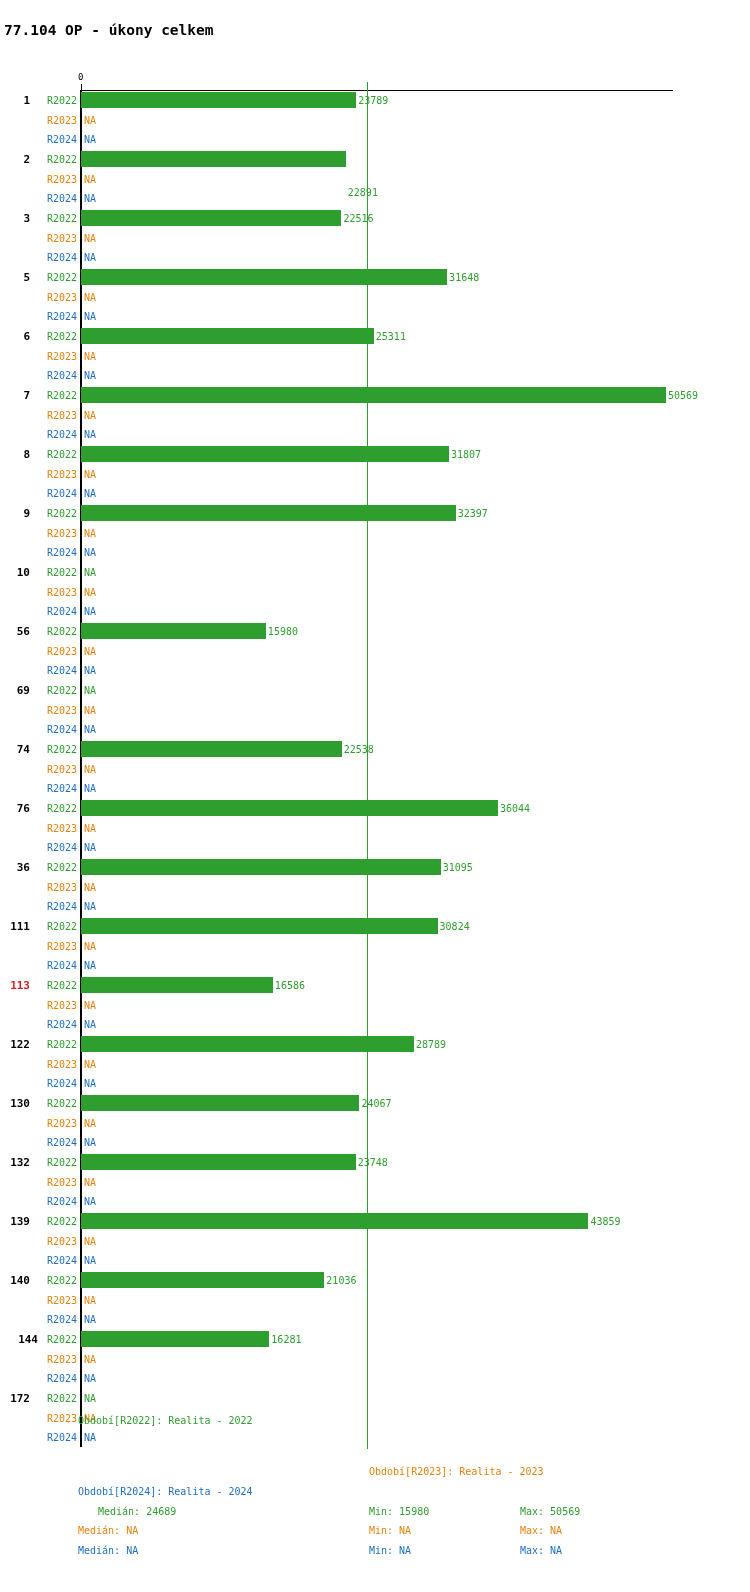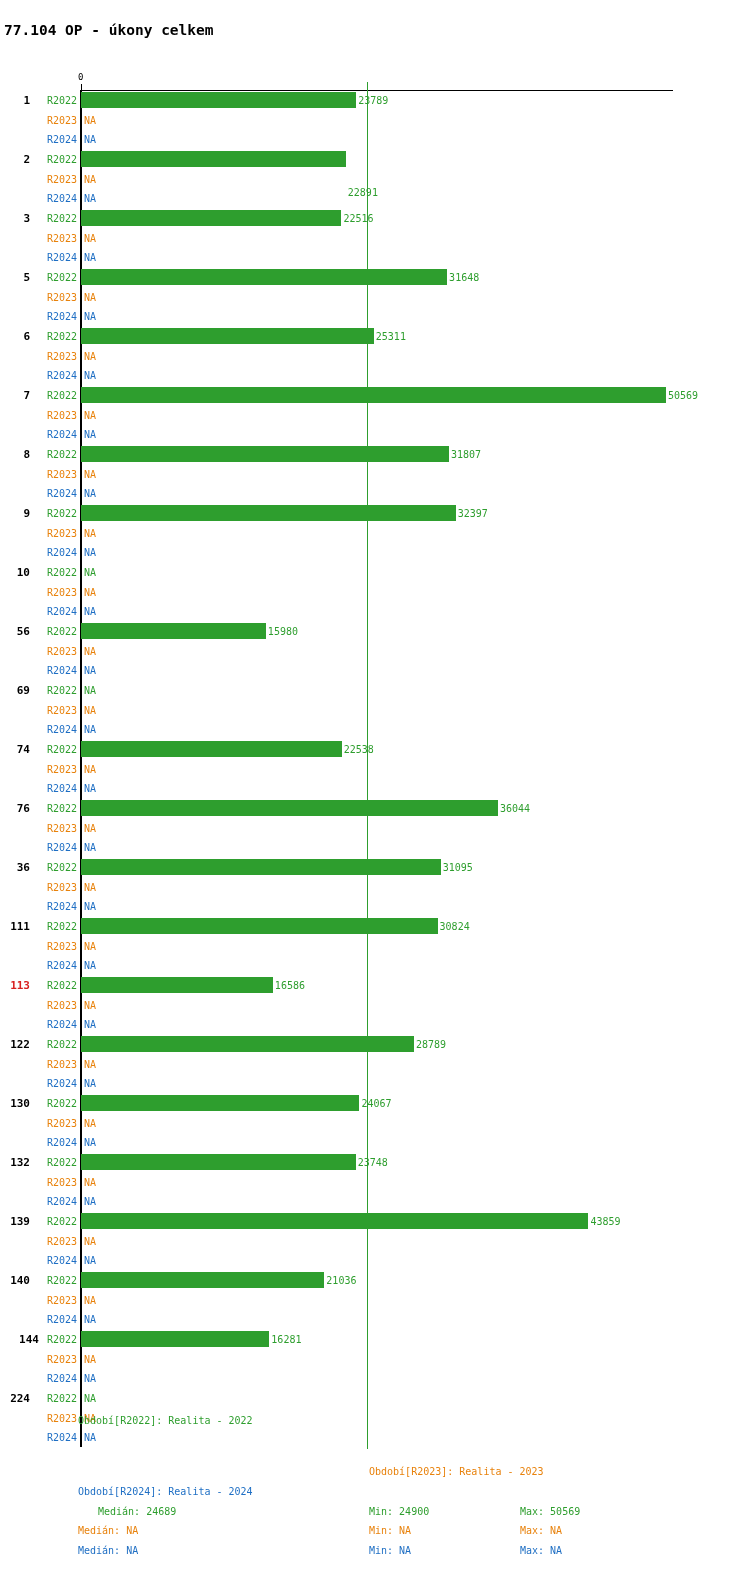--- a/index.html
+++ b/index.html
@@ -292,40 +292,40 @@
       <div class="ser-label" style="left: 0px; width: 77px; top: 1260.3px; color: rgb(31, 111, 196);">R2024</div>
       <div class="val" style="left: 84px; top: 1260.3px; color: rgb(31, 111, 196);">NA</div>
       <div class="grp-label black" style="left: 0px; width: 30px; top: 1280px;">140</div>
       <div class="ser-label" style="left: 0px; width: 77px; top: 1280px; color: rgb(46, 158, 46);">R2022</div>
       <div class="bar" style="left: 81px; top: 1280px; width: 243.352px; height: 16px; background: rgb(46, 158, 46);"></div>
       <div class="val" style="left: 326.352px; top: 1280px; color: rgb(46, 158, 46);">21036</div>
       <div class="ser-label" style="left: 0px; width: 77px; top: 1299.65px; color: rgb(232, 130, 12);">R2023</div>
       <div class="val" style="left: 84px; top: 1299.65px; color: rgb(232, 130, 12);">NA</div>
       <div class="ser-label" style="left: 0px; width: 77px; top: 1319.3px; color: rgb(31, 111, 196);">R2024</div>
       <div class="val" style="left: 84px; top: 1319.3px; color: rgb(31, 111, 196);">NA</div>
-      <div class="grp-label black" style="left: 14px; width: 30px; top: 1339px; text-align: center;">144</div>
+      <div class="grp-label black" style="left: 8px; width: 30px; top: 1339px;">144</div>
       <div class="ser-label" style="left: 0px; width: 77px; top: 1339px; color: rgb(46, 158, 46);">R2022</div>
       <div class="bar" style="left: 81px; top: 1339px; width: 188.344px; height: 16px; background: rgb(46, 158, 46);"></div>
       <div class="val" style="left: 271.344px; top: 1339px; color: rgb(46, 158, 46);">16281</div>
       <div class="ser-label" style="left: 0px; width: 77px; top: 1358.65px; color: rgb(232, 130, 12);">R2023</div>
       <div class="val" style="left: 84px; top: 1358.65px; color: rgb(232, 130, 12);">NA</div>
       <div class="ser-label" style="left: 0px; width: 77px; top: 1378.3px; color: rgb(31, 111, 196);">R2024</div>
       <div class="val" style="left: 84px; top: 1378.3px; color: rgb(31, 111, 196);">NA</div>
-      <div class="grp-label black" style="left: 0px; width: 30px; top: 1398px;">224</div>
+      <div class="grp-label black" style="left: 0px; width: 30px; top: 1398px;">172</div>
       <div class="ser-label" style="left: 0px; width: 77px; top: 1398px; color: rgb(46, 158, 46);">R2022</div>
       <div class="val" style="left: 84px; top: 1398px; color: rgb(46, 158, 46);">NA</div>
       <div class="ser-label" style="left: 0px; width: 77px; top: 1417.65px; color: rgb(232, 130, 12);">R2023</div>
       <div class="val" style="left: 84px; top: 1417.65px; color: rgb(232, 130, 12);">NA</div>
       <div class="ser-label" style="left: 0px; width: 77px; top: 1437.3px; color: rgb(31, 111, 196);">R2024</div>
       <div class="val" style="left: 84px; top: 1437.3px; color: rgb(31, 111, 196);">NA</div>
       <div class="legend-item" style="left: 78px; top: 1415px; color: rgb(46, 158, 46);">Období[R2022]: Realita - 2022</div>
       <div class="legend-item" style="left: 369px; top: 1466px; color: rgb(232, 130, 12);">Období[R2023]: Realita - 2023</div>
       <div class="legend-item" style="left: 78px; top: 1485.8px; color: rgb(31, 111, 196);">Období[R2024]: Realita - 2024</div>
       <div class="legend-item" style="left: 78px; top: 1505.6px; color: rgb(46, 158, 46); margin-left: 20px;">Medián: 24689</div>
-      <div class="legend-item" style="left: 369px; top: 1505.6px; color: rgb(46, 158, 46);">Min: 24900</div>
+      <div class="legend-item" style="left: 369px; top: 1505.6px; color: rgb(46, 158, 46);">Min: 15980</div>
       <div class="legend-item" style="left: 520px; top: 1505.6px; color: rgb(46, 158, 46);">Max: 50569</div>
       <div class="legend-item" style="left: 78px; top: 1525.4px; color: rgb(232, 130, 12);">Medián: NA</div>
       <div class="legend-item" style="left: 369px; top: 1525.4px; color: rgb(232, 130, 12);">Min: NA</div>
       <div class="legend-item" style="left: 520px; top: 1525.4px; color: rgb(232, 130, 12);">Max: NA</div>
       <div class="legend-item" style="left: 78px; top: 1545.2px; color: rgb(31, 111, 196);">Medián: NA</div>
       <div class="legend-item" style="left: 369px; top: 1545.2px; color: rgb(31, 111, 196);">Min: NA</div>
       <div class="legend-item" style="left: 520px; top: 1545.2px; color: rgb(31, 111, 196);">Max: NA</div>
     </div>
 
 </div>

